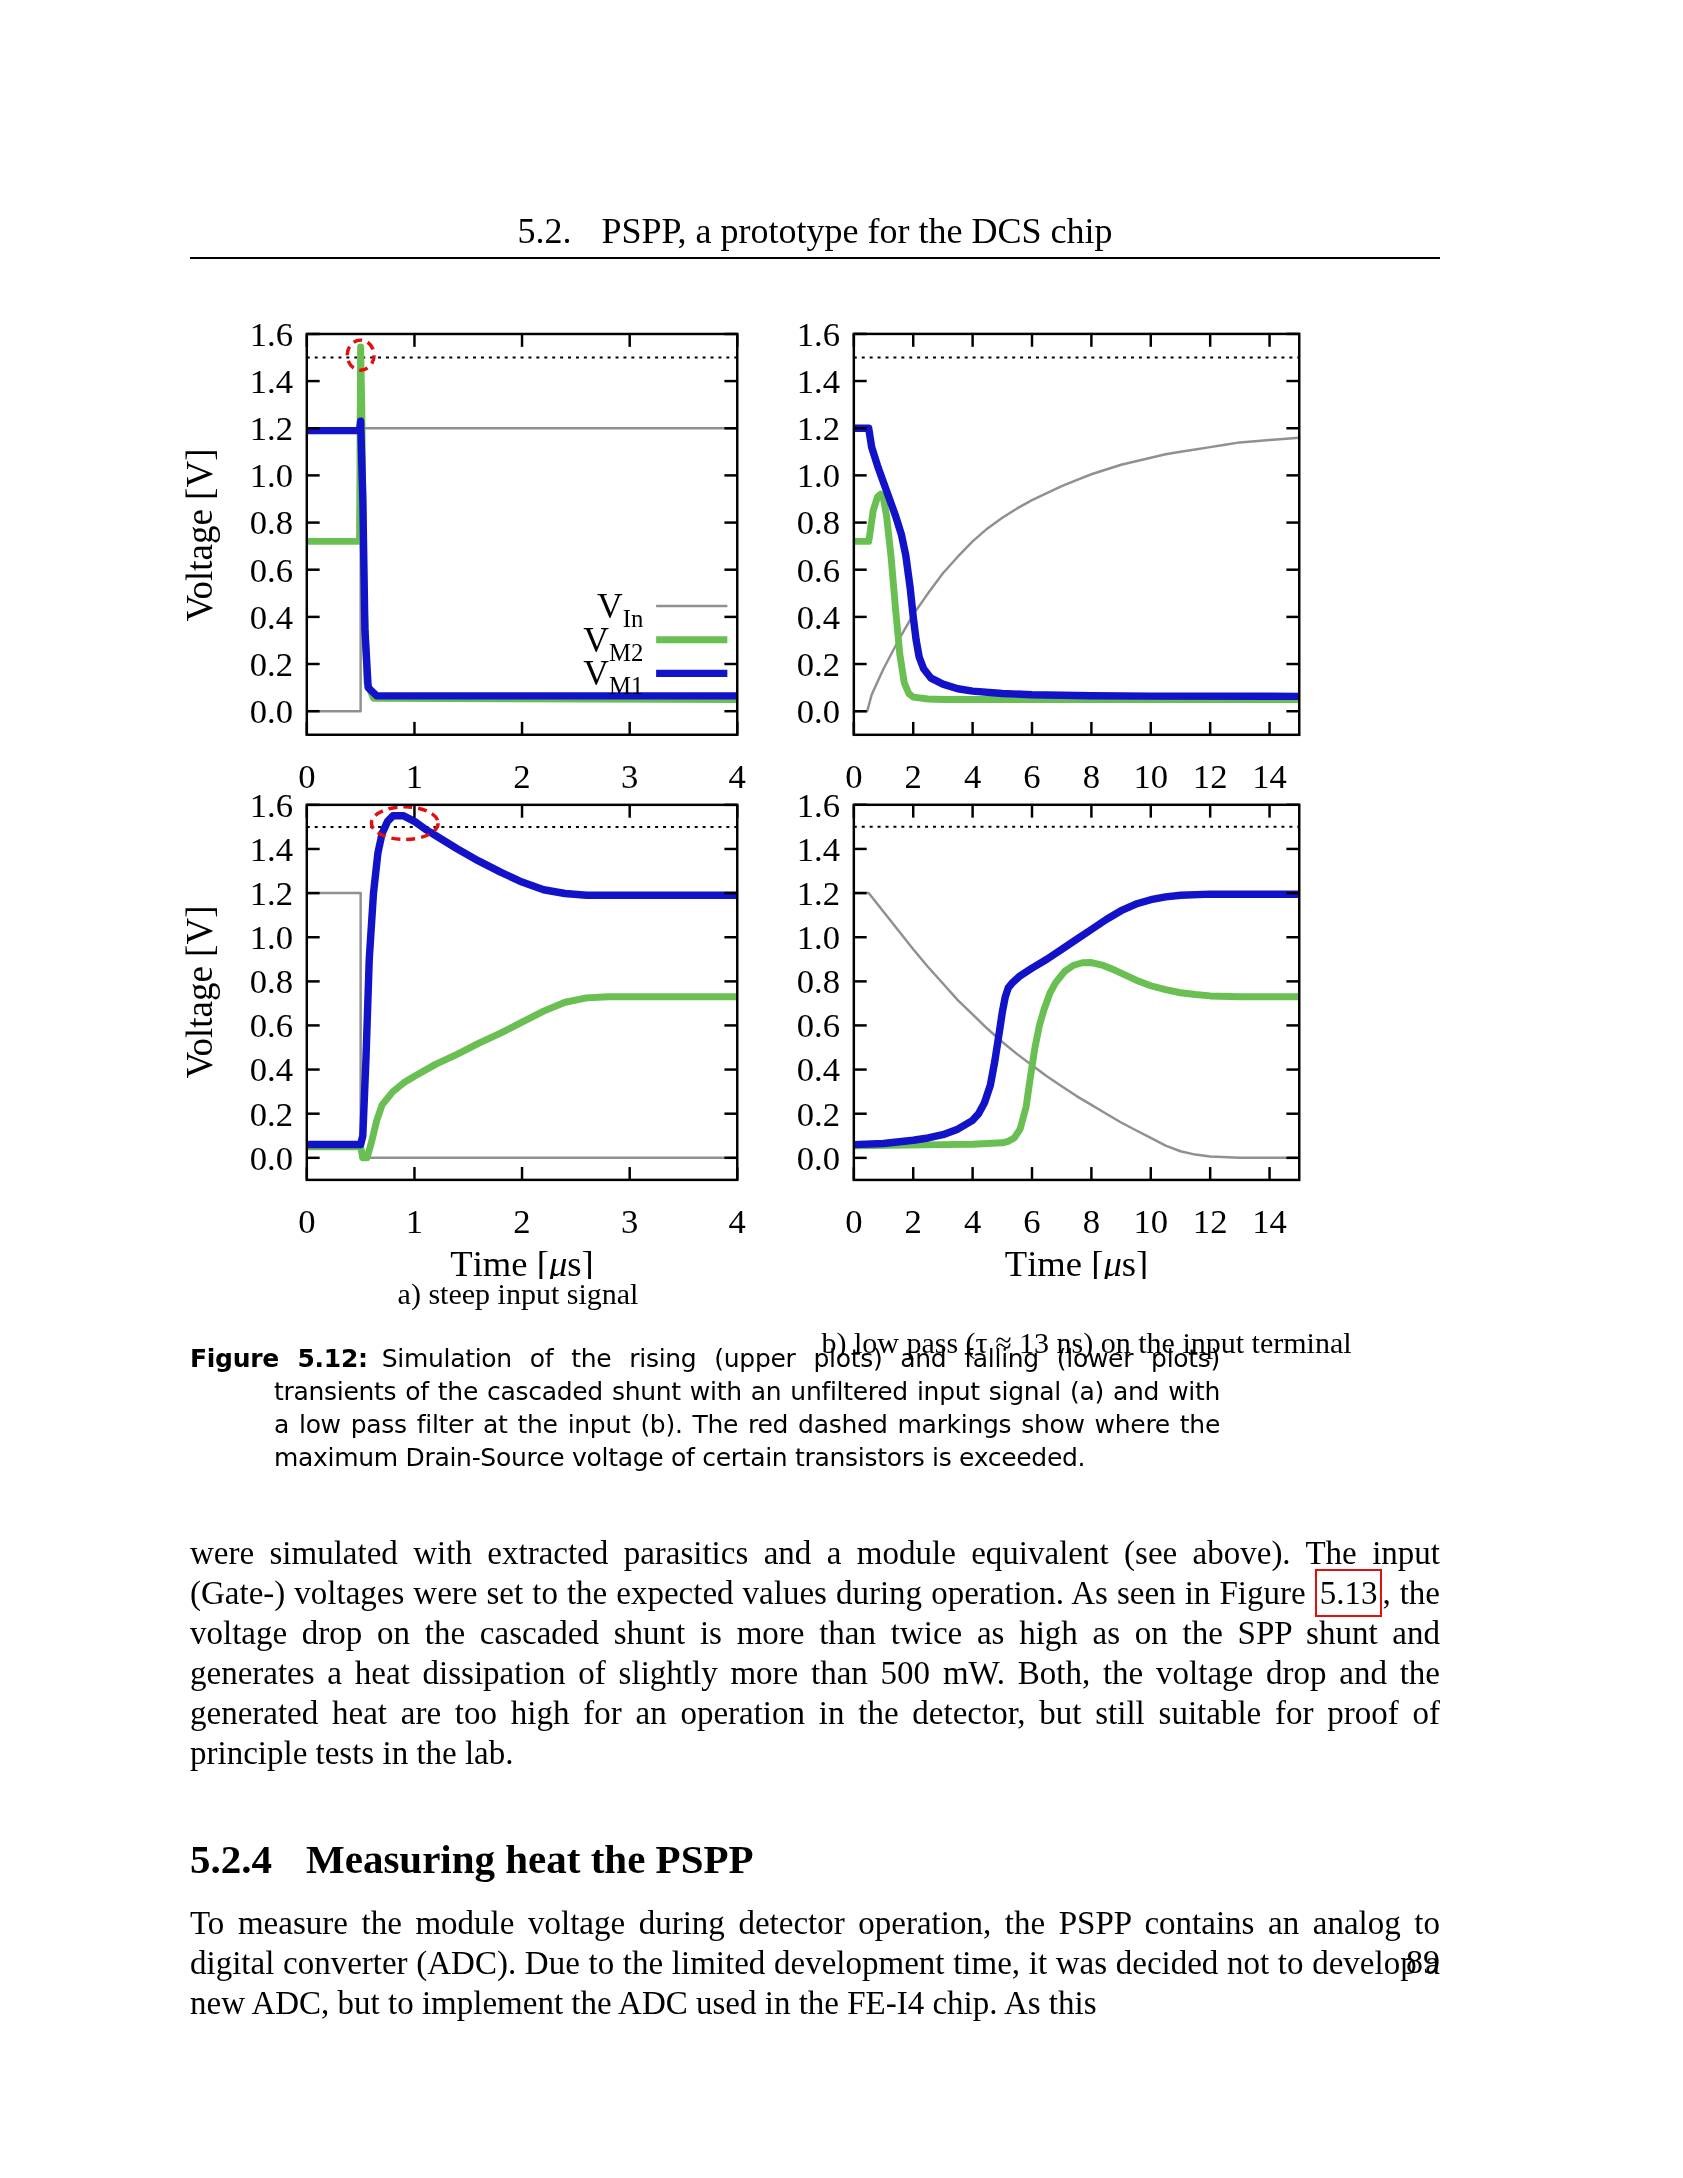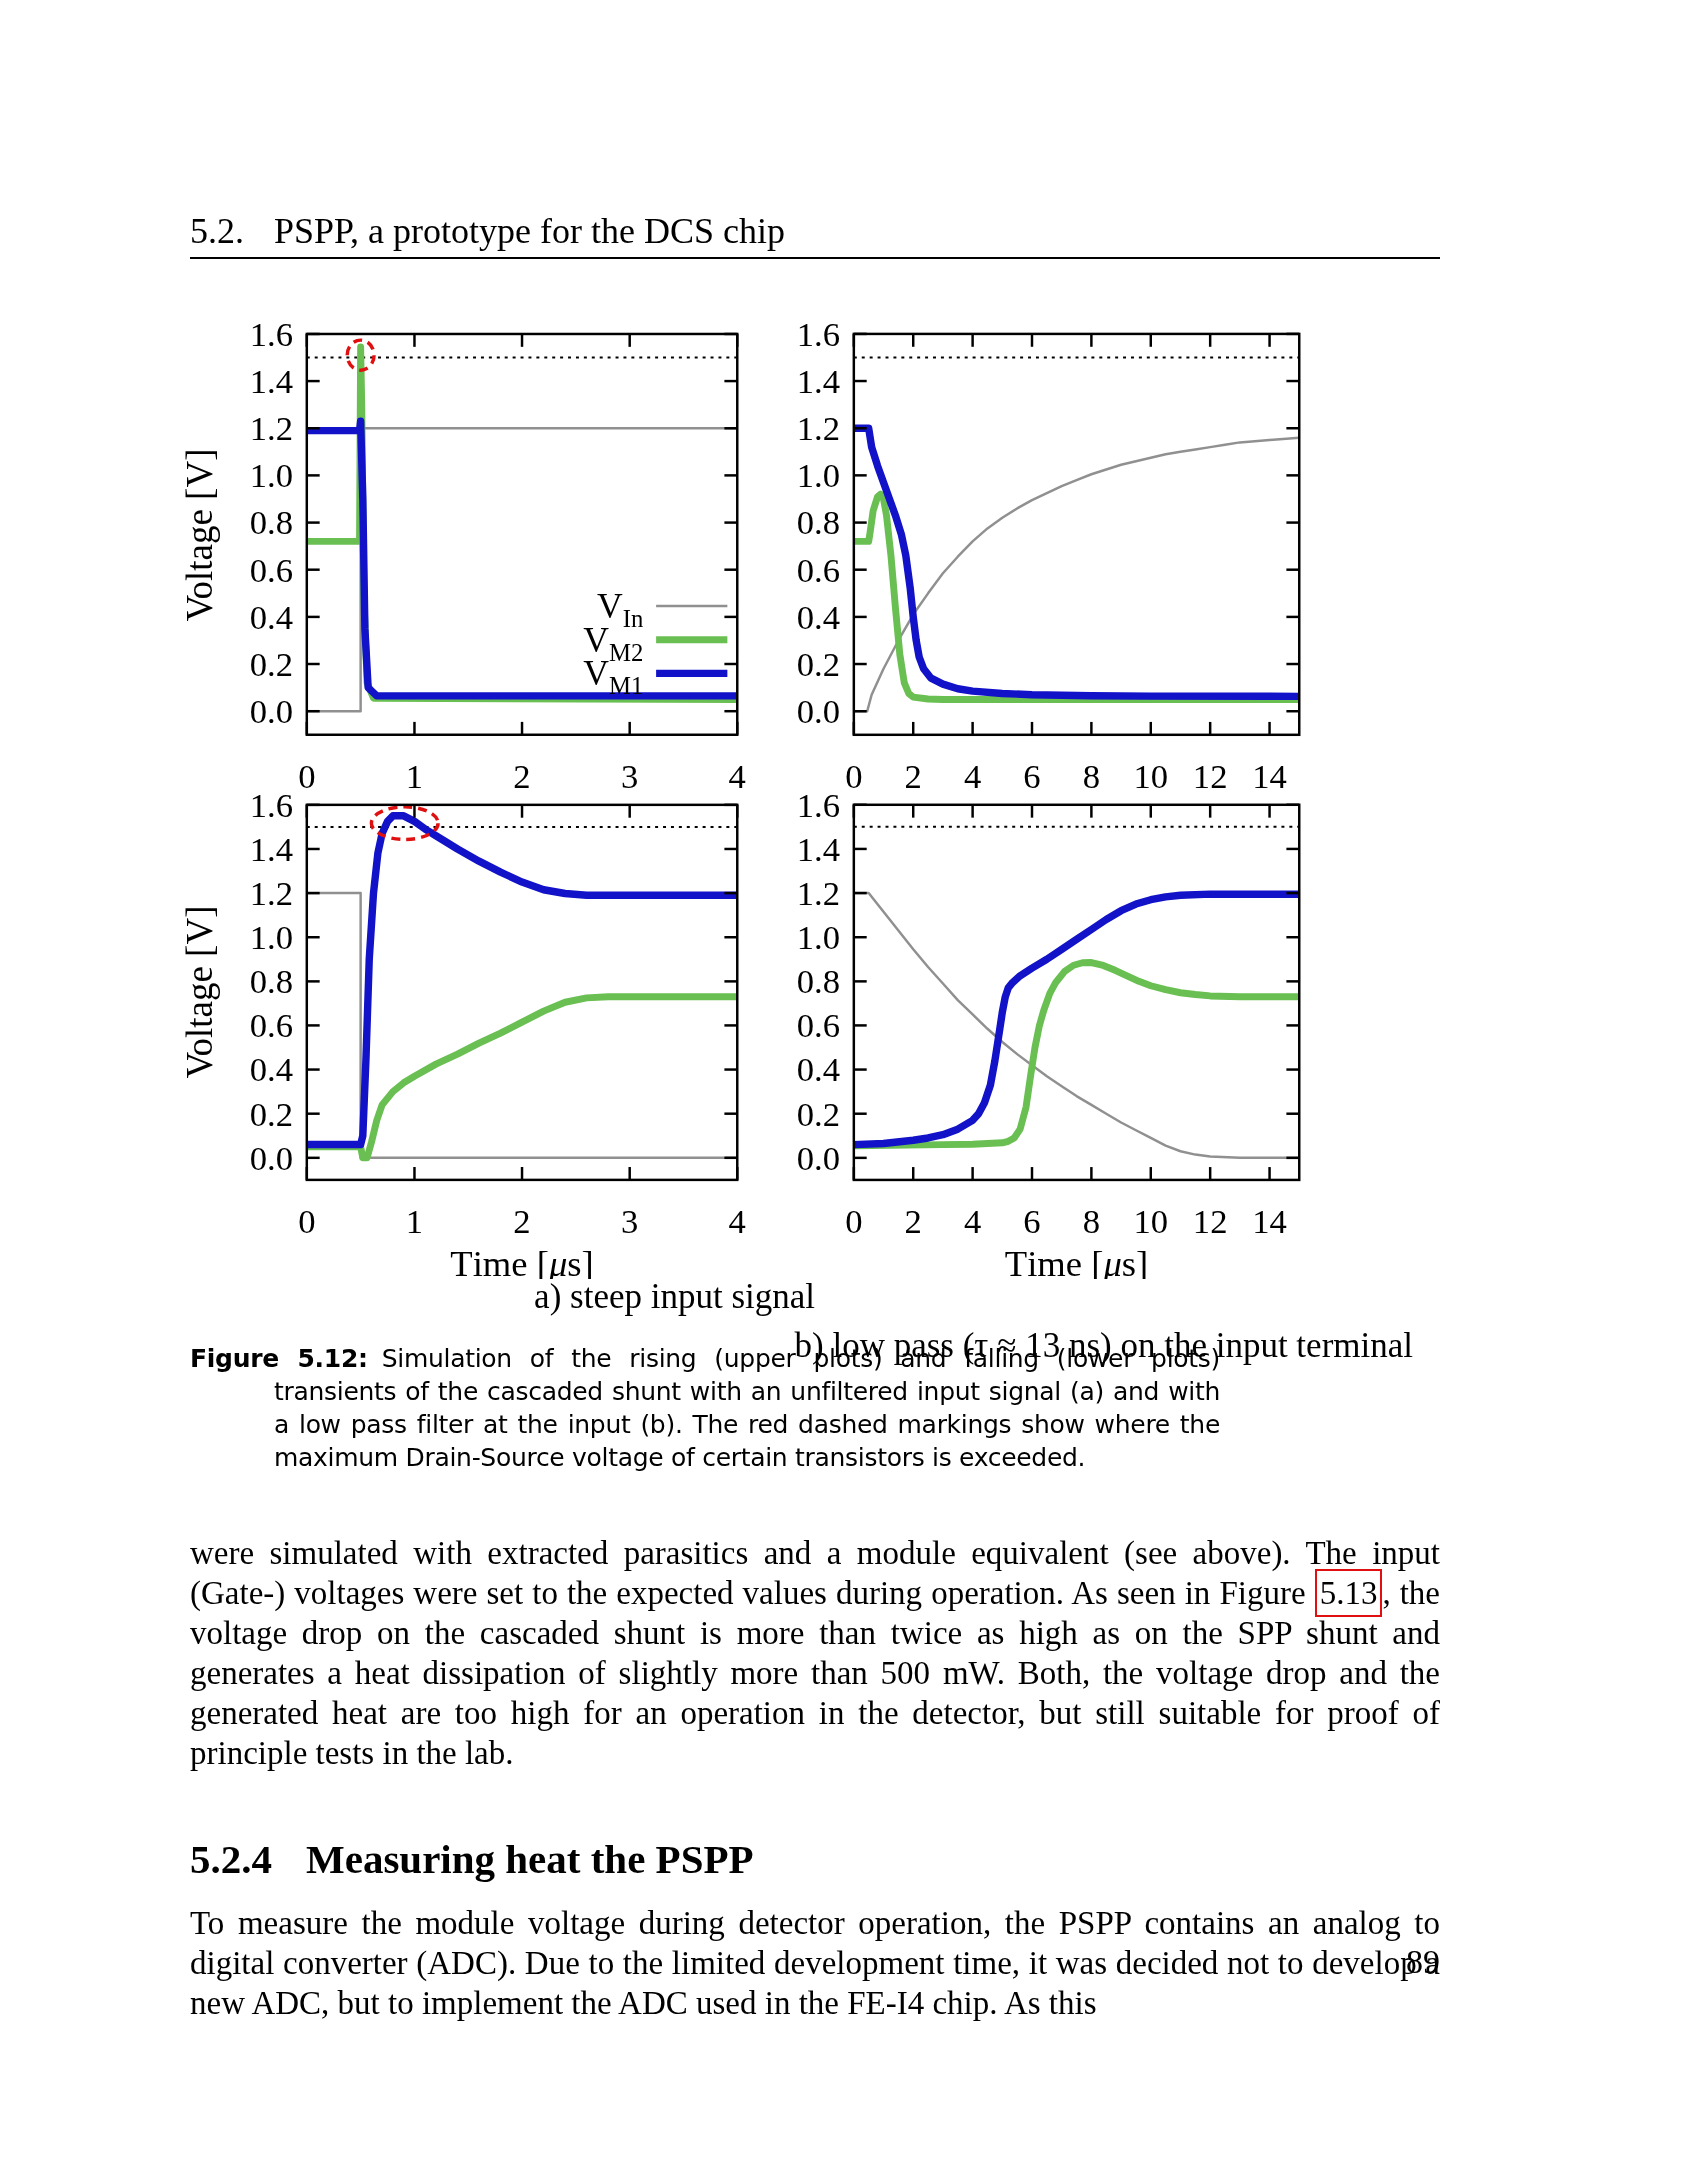--- a/index.html
+++ b/index.html
@@ -1,29 +1,29 @@
 <!DOCTYPE html>
 <html><head>
 <meta charset="utf-8">
 <style>
   html,body{margin:0;padding:0}
   body{width:1683px;height:2178px;position:relative;background:#ffffff;
        font-family:"Liberation Serif",serif;color:#000;overflow:hidden}
   .abs{position:absolute;box-sizing:border-box}
-  #header{left:190px;top:210px;width:1250px;text-align:left;font-size:36px;white-space:nowrap}
+  #header{left:190px;top:210px;width:1250px;text-align:center;font-size:36px;white-space:nowrap}
   #header .secnum{margin-right:30px}
   #rule{left:190px;top:257px;width:1250px;height:2px;background:#000}
   #plot-a{left:193px;top:304px;width:569px;height:530px}
   #plot-b{left:740px;top:304px;width:584px;height:530px}
   #plot-c{left:193px;top:775px;width:569px;height:504px}
   #plot-d{left:740px;top:775px;width:584px;height:504px}
   .ylabel{width:317px;height:42px;text-align:center;font-size:37px;transform:rotate(-90deg);white-space:nowrap}
   #ylabel-a{left:40px;top:514px}
   #ylabel-c{left:40px;top:971px}
-  .subcap{font-size:35px;text-align:right;white-space:nowrap}
+  .subcap{font-size:30px;text-align:center;white-space:nowrap}
   #subcap-a{left:221px;top:1277px;width:594px}
   #subcap-b{left:760px;top:1326px;width:653px}
   #caption{left:190px;top:1342px;width:1030px;font-family:"DejaVu Sans",sans-serif;
            font-size:25px;line-height:33px;text-align:justify;
            padding-left:84px;text-indent:-84px;letter-spacing:-0.3px}
   #caption .cap-label{font-weight:bold;margin-right:14px}
   .bodytext{width:1250px;font-size:33px;line-height:40px;text-align:justify}
   #para1{left:190px;top:1533px}
   #para2{left:190px;top:1903px}
   #heading{left:190px;top:1835px;font-size:41px;font-weight:bold;white-space:nowrap}

